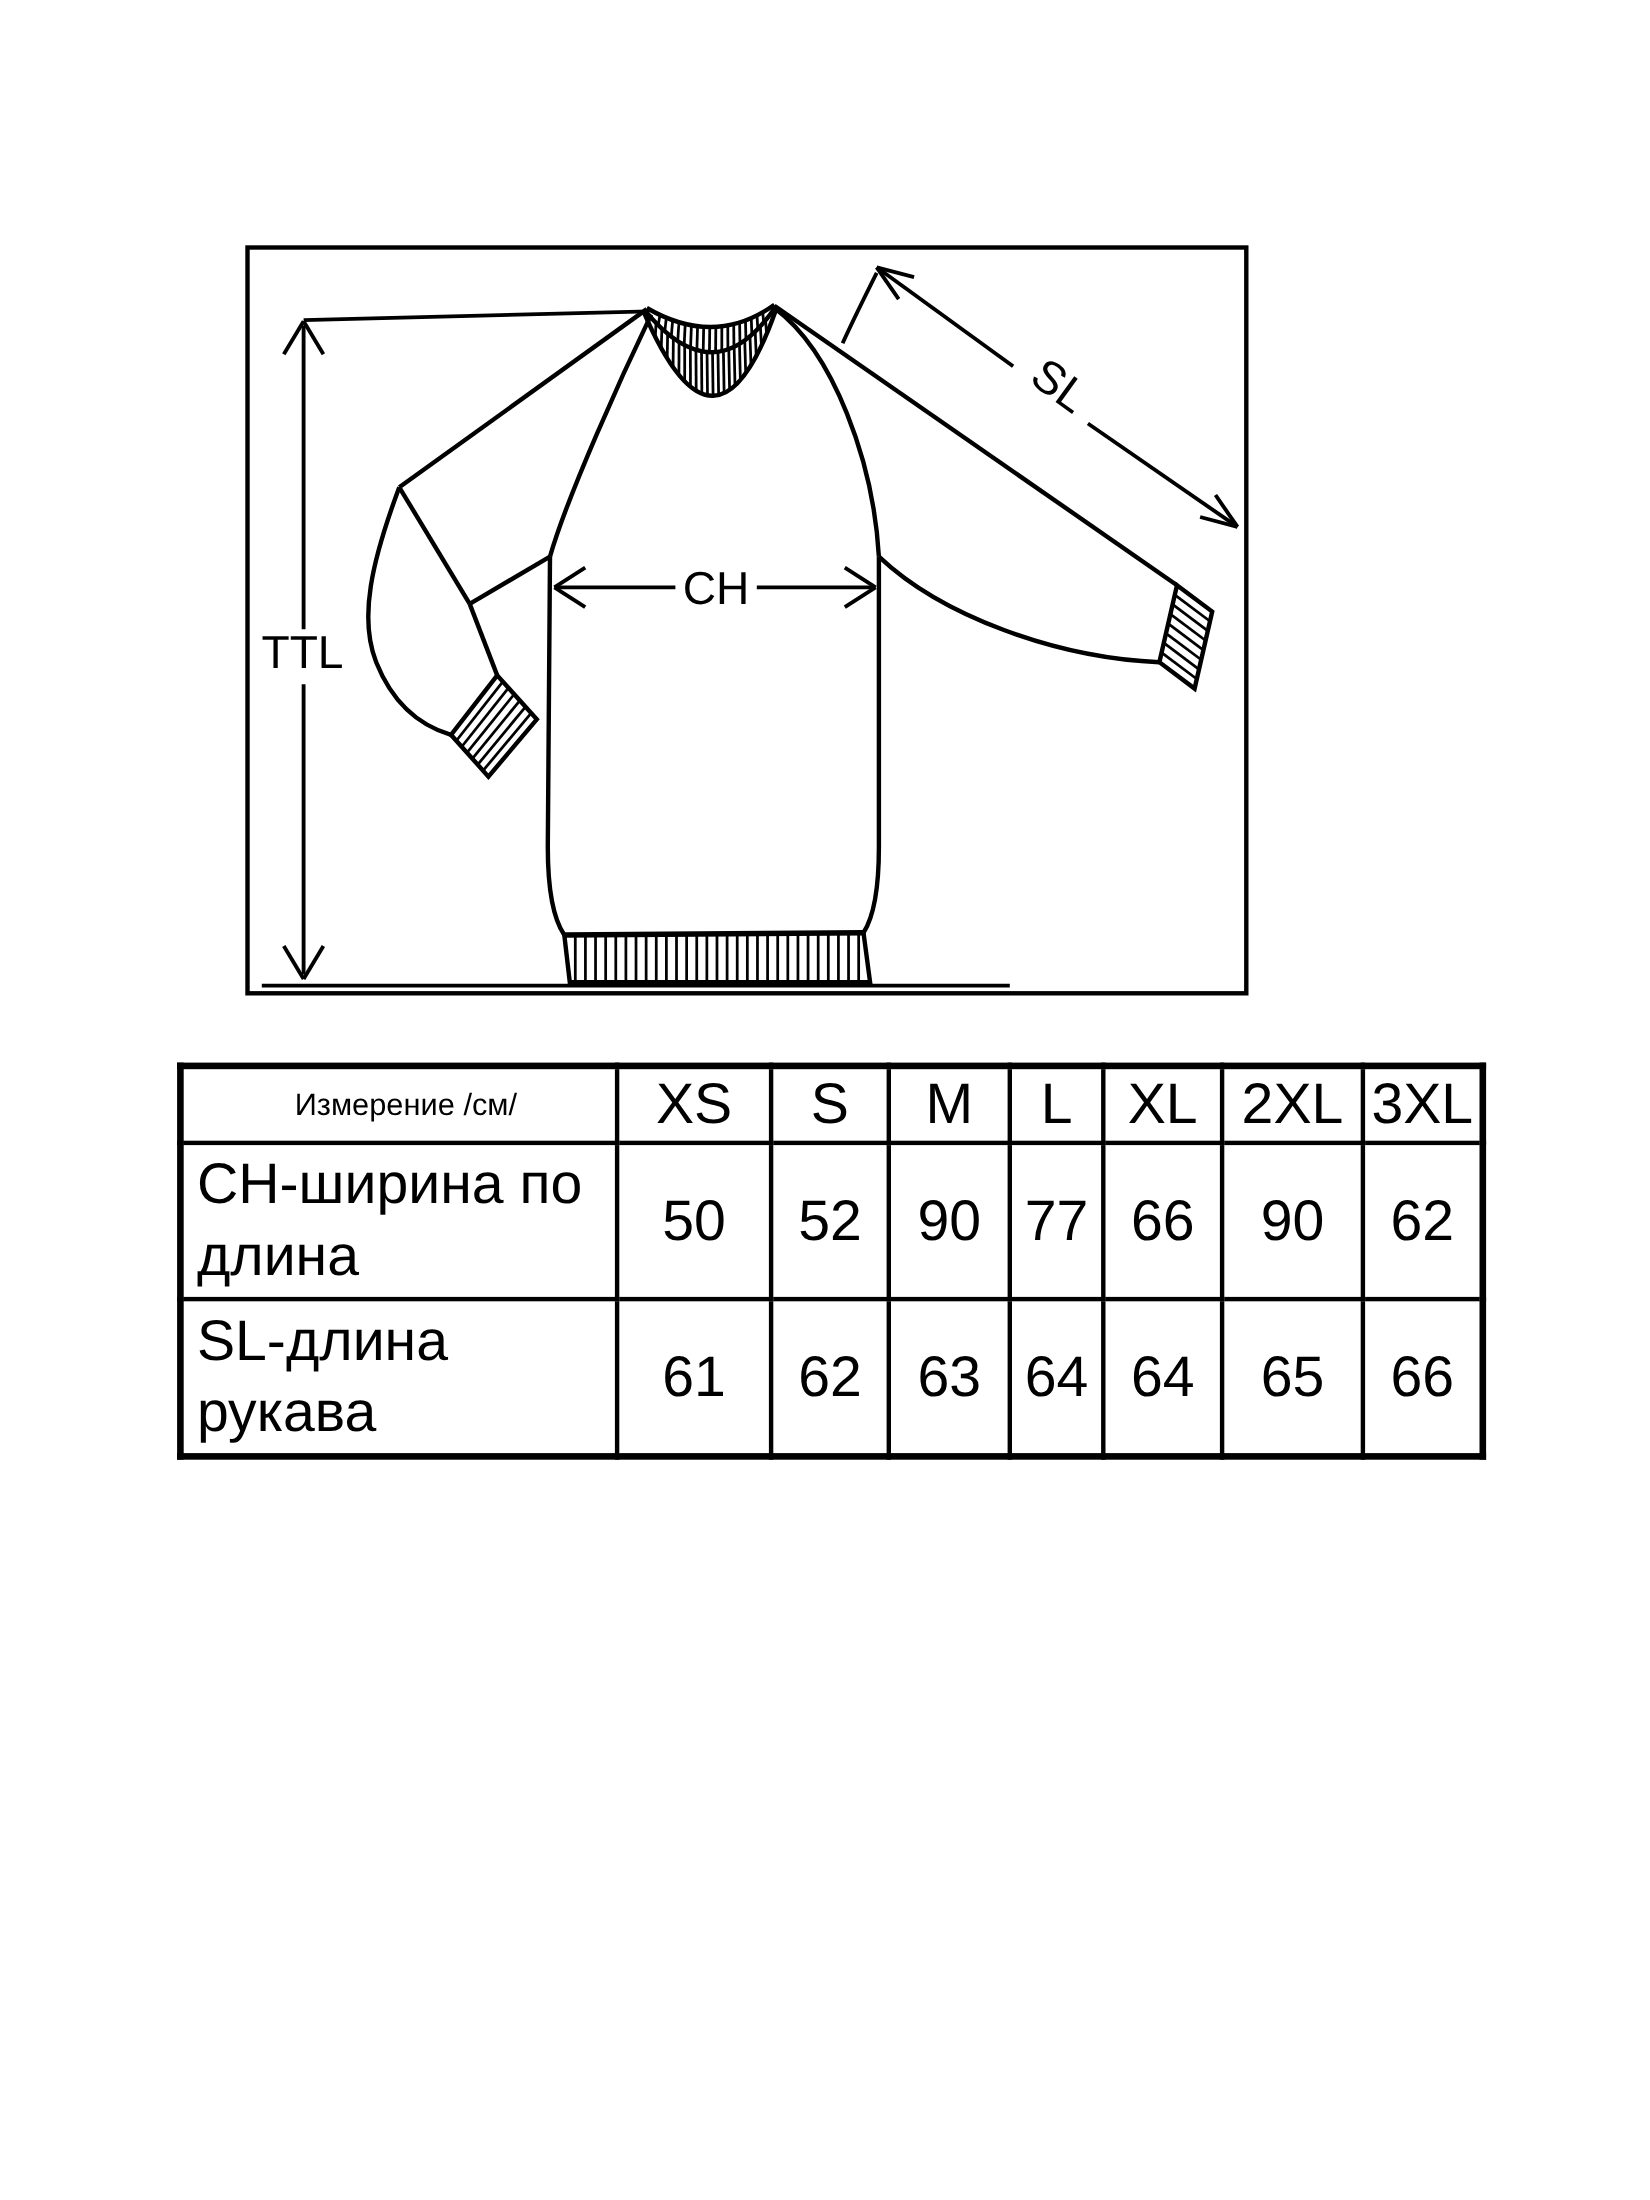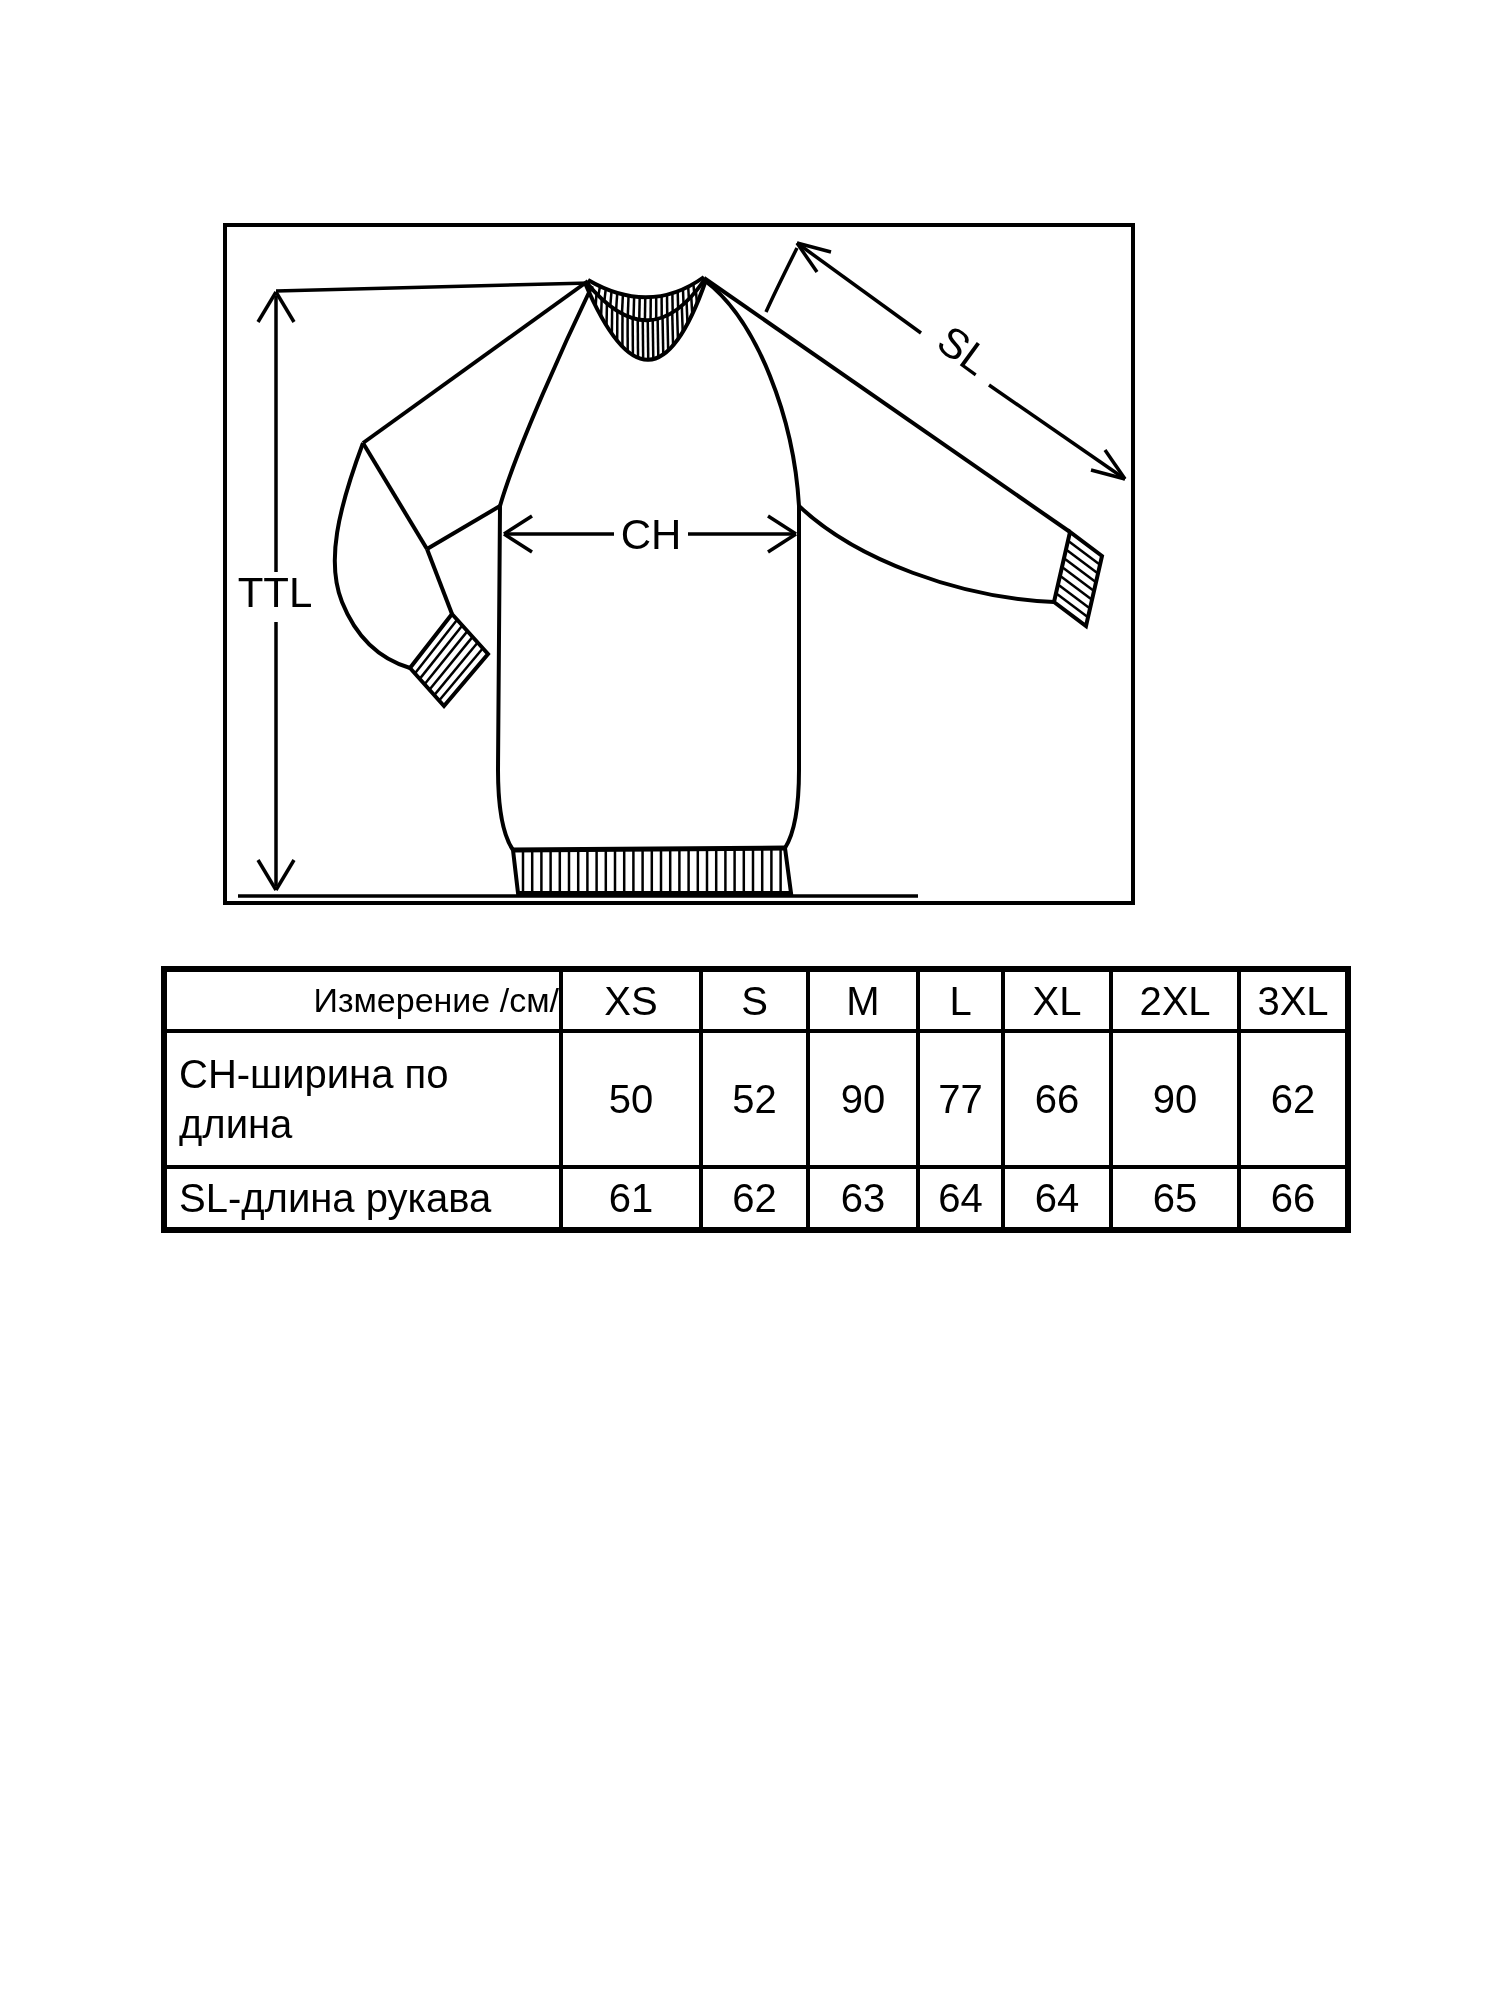--- a/index.html
+++ b/index.html
@@ -2,26 +2,26 @@
 <html><head>
 <meta charset="utf-8">
 <style>
   html,body{margin:0;padding:0;background:#ffffff;}
   .sheet{position:relative;width:1500px;height:2000px;background:#ffffff;overflow:hidden;
          font-family:"Liberation Sans",sans-serif;color:#000;}
   .diagram-svg{position:absolute;left:0;top:0;width:1500px;height:2000px;}
   .diagram-svg path,.diagram-svg line,.diagram-svg rect{fill:none;stroke:#000;}
   .sizes{position:absolute;left:161px;top:966px;width:1188px;border-collapse:collapse;
          table-layout:fixed;}
-  .sizes td,.sizes th{border:4px solid #000;font-weight:normal;font-size:40px;
+  .sizes td,.sizes th{border:4px solid #000;font-weight:normal;font-size:52px;
          text-align:center;vertical-align:middle;padding:0;line-height:1.25;
          font-family:"Liberation Sans",sans-serif;color:#000;background:#fff;}
   .sizes{border:6px solid #000;}
   .sizes td.rowlabel{text-align:left;padding:4px 10px 4px 12px;}
-  .sizes th.measure{text-align:right;padding-left:12px;font-size:34px;}
+  .sizes th.measure{text-align:center;padding-left:12px;font-size:28px;}
   .svg-label{font-family:"Liberation Sans",sans-serif;font-size:42px;fill:#000;stroke:none;}
 </style>
 </head>
 <body>
 
 <div class="sheet">
 
   <svg class="diagram-svg" viewBox="0 0 1500 2000">
 
     <rect x="225" y="225" width="908" height="678" stroke-width="4"></rect>

